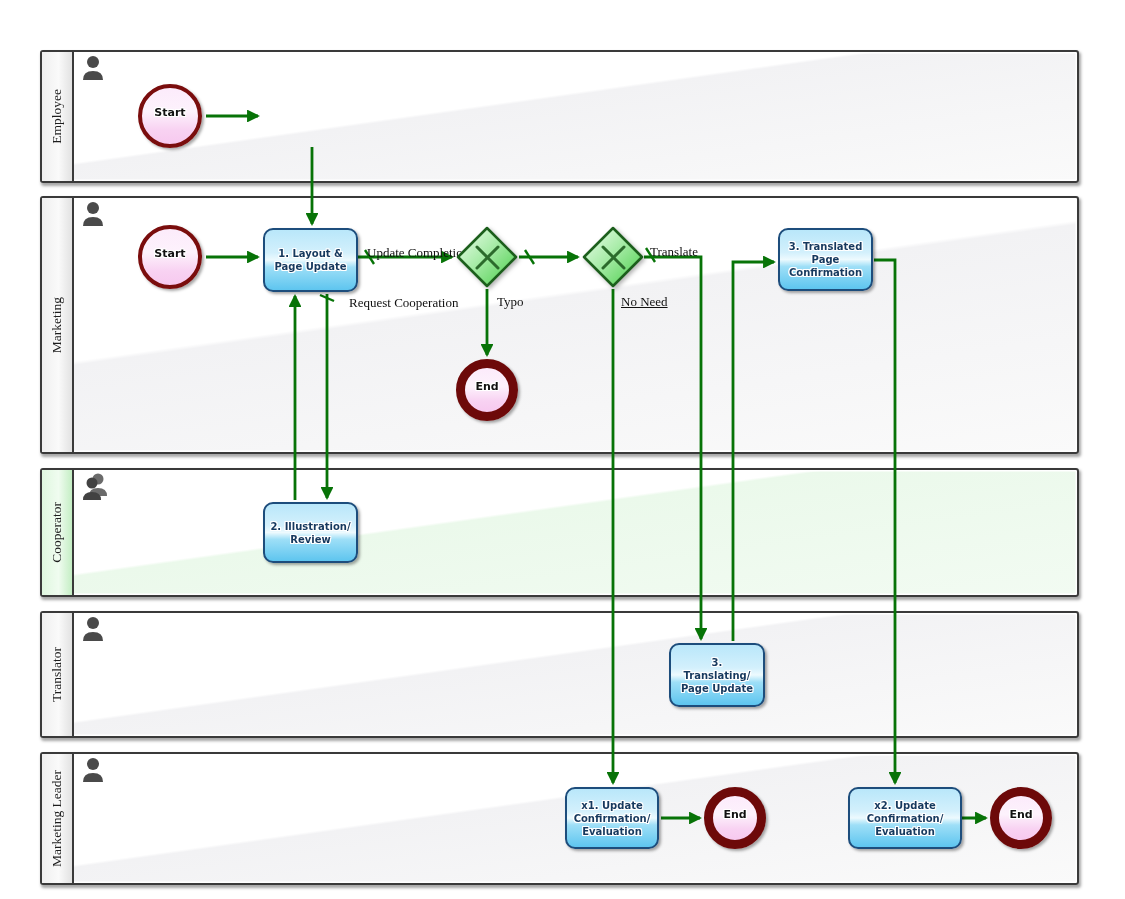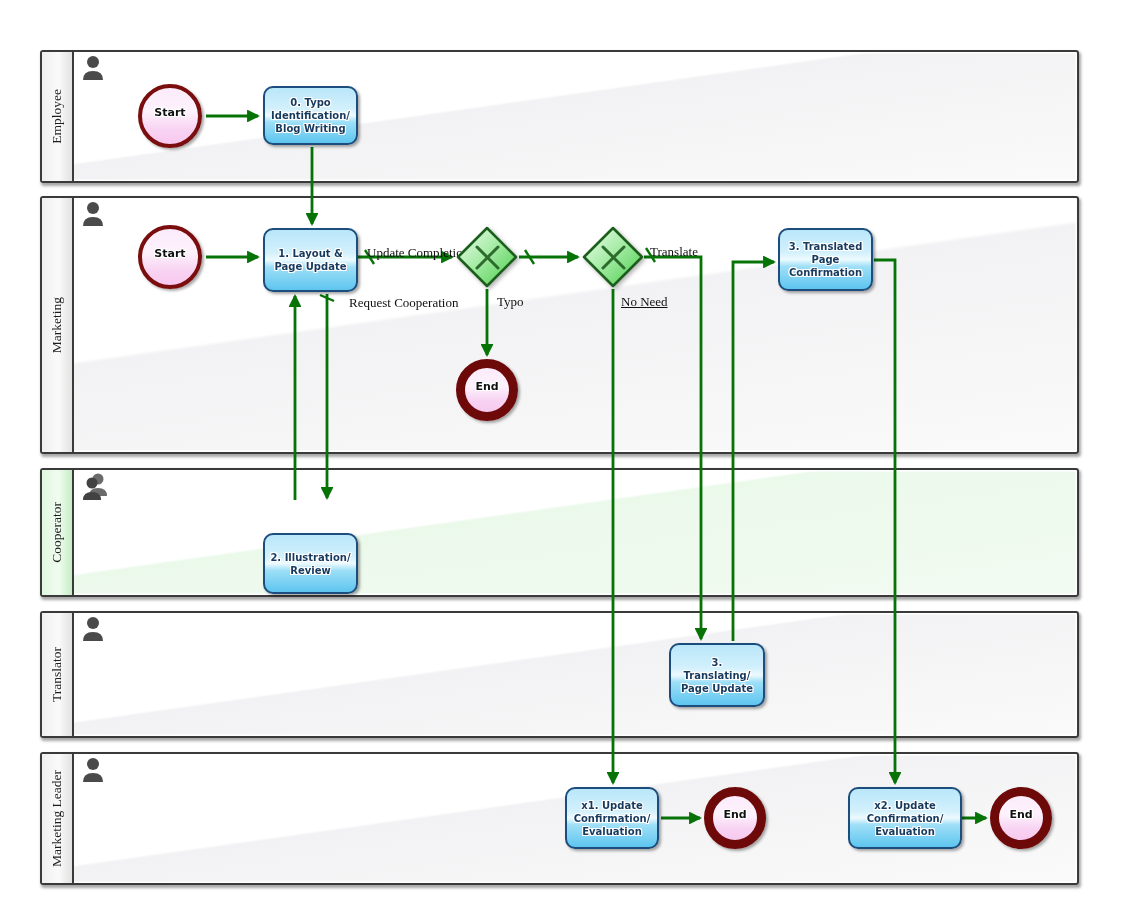--- a/index.html
+++ b/index.html
@@ -146,23 +146,20 @@
 
   <div class="flabel" style="left:367px;top:245px;">Update Completion</div>
   <div class="flabel" style="left:337px;top:295px;margin-left:12px;">Request Cooperation</div>
   <div class="flabel" style="left:497px;top:294px;">Typo</div>
   <div class="flabel" style="left:621px;top:294px;text-decoration:underline;">No Need</div>
   <div class="flabel" style="left:650px;top:244px;text-align:center;">Translate</div>
 
   <div class="event start-event" style="left:138px;top:84px;">
     <span>Start</span>
   </div>
-  <div class="task" style="left:263px;top:86px;width:95px;height:59px;">0. Typo
-Identification/
-Blog Writing</div>
 
   <div class="event start-event" style="left:138px;top:225px;">
     <span>Start</span>
   </div>
   <div class="task" style="left:263px;top:228px;width:95px;height:64px;">1. Layout &amp;
 Page Update</div>
 
   <div class="gateway" style="left:456px;top:226px;">
     <svg width="62" height="62" viewBox="0 0 62 62">
       <defs>
@@ -197,21 +194,21 @@
     </svg>
   </div>
 
   <div class="event end-event" style="left:456px;top:359px;">
     <span>End</span>
   </div>
   <div class="task" style="left:778px;top:228px;width:95px;height:63px;">3. Translated
 Page
 Confirmation</div>
 
-  <div class="task" style="left:263px;top:502px;width:95px;height:61px;margin-top:31px;">2. Illustration/
+  <div class="task" style="left:263px;top:502px;width:95px;height:61px;">2. Illustration/
 Review</div>
 
   <div class="task" style="left:669px;top:643px;width:96px;height:64px;">3.
 Translating/
 Page Update</div>
 
   <div class="task" style="left:565px;top:787px;width:94px;height:62px;">x1. Update
 Confirmation/
 Evaluation</div>
   <div class="event end-event" style="left:704px;top:787px;">

